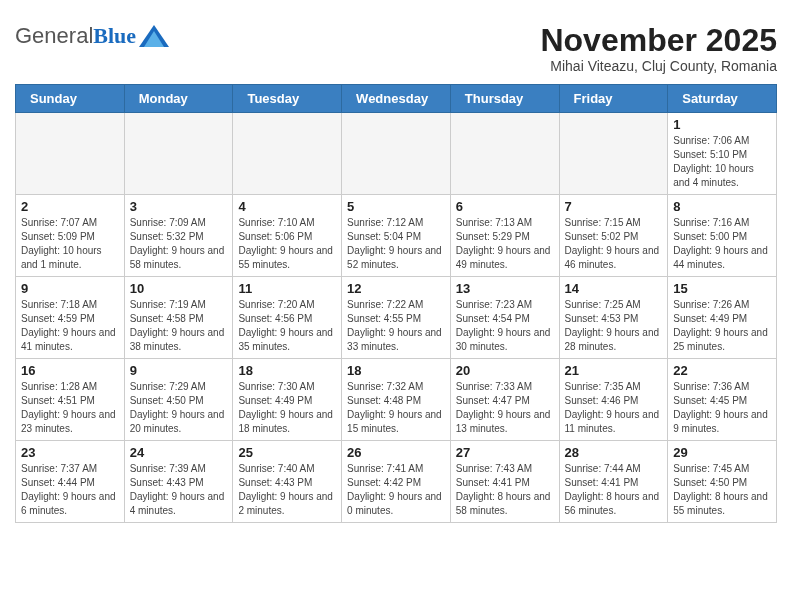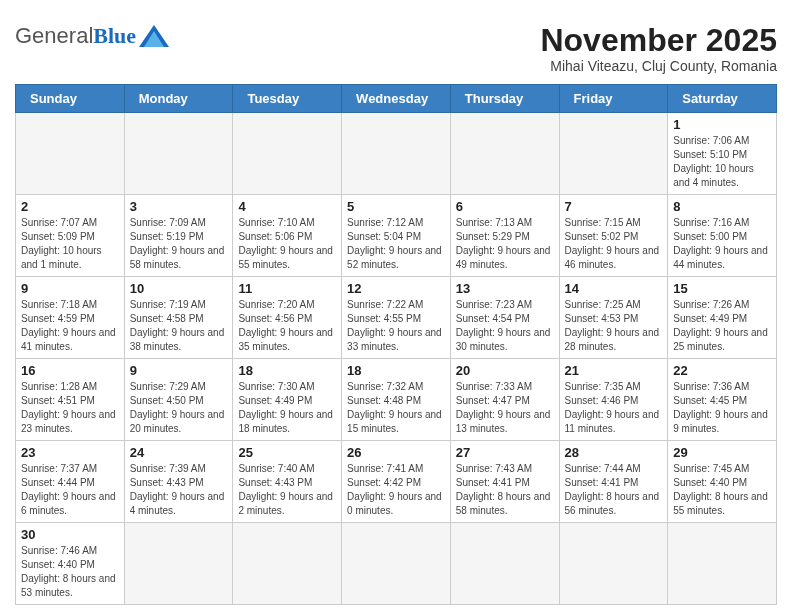--- a/index.html
+++ b/index.html
@@ -143,21 +143,21 @@
         <td>
           <span class="day-number">2</span>
           <div class="day-info">Sunrise: 7:07 AM
 Sunset: 5:09 PM
 Daylight: 10 hours
 and 1 minute.</div>
         </td>
         <td>
           <span class="day-number">3</span>
           <div class="day-info">Sunrise: 7:09 AM
-Sunset: 5:19 PM
+Sunset: 5:32 PM
 Daylight: 9 hours
 and 58 minutes.</div>
         </td>
         <td>
           <span class="day-number">4</span>
           <div class="day-info">Sunrise: 7:10 AM
 Sunset: 5:06 PM
 Daylight: 9 hours
 and 55 minutes.</div>
         </td>
@@ -331,34 +331,19 @@
         <td>
           <span class="day-number">28</span>
           <div class="day-info">Sunrise: 7:44 AM
 Sunset: 4:41 PM
 Daylight: 8 hours
 and 56 minutes.</div>
         </td>
         <td>
           <span class="day-number">29</span>
           <div class="day-info">Sunrise: 7:45 AM
-Sunset: 4:40 PM
+Sunset: 4:50 PM
 Daylight: 8 hours
 and 55 minutes.</div>
         </td>
-      </tr>
-      <tr class="row-last">
-        <td>
-          <span class="day-number">30</span>
-          <div class="day-info">Sunrise: 7:46 AM
-Sunset: 4:40 PM
-Daylight: 8 hours
-and 53 minutes.</div>
-        </td>
-        <td class="empty"></td>
-        <td class="empty"></td>
-        <td class="empty"></td>
-        <td class="empty"></td>
-        <td class="empty"></td>
-        <td class="empty"></td>
       </tr>
     </tbody>
 </table>
 
 </body></html>

